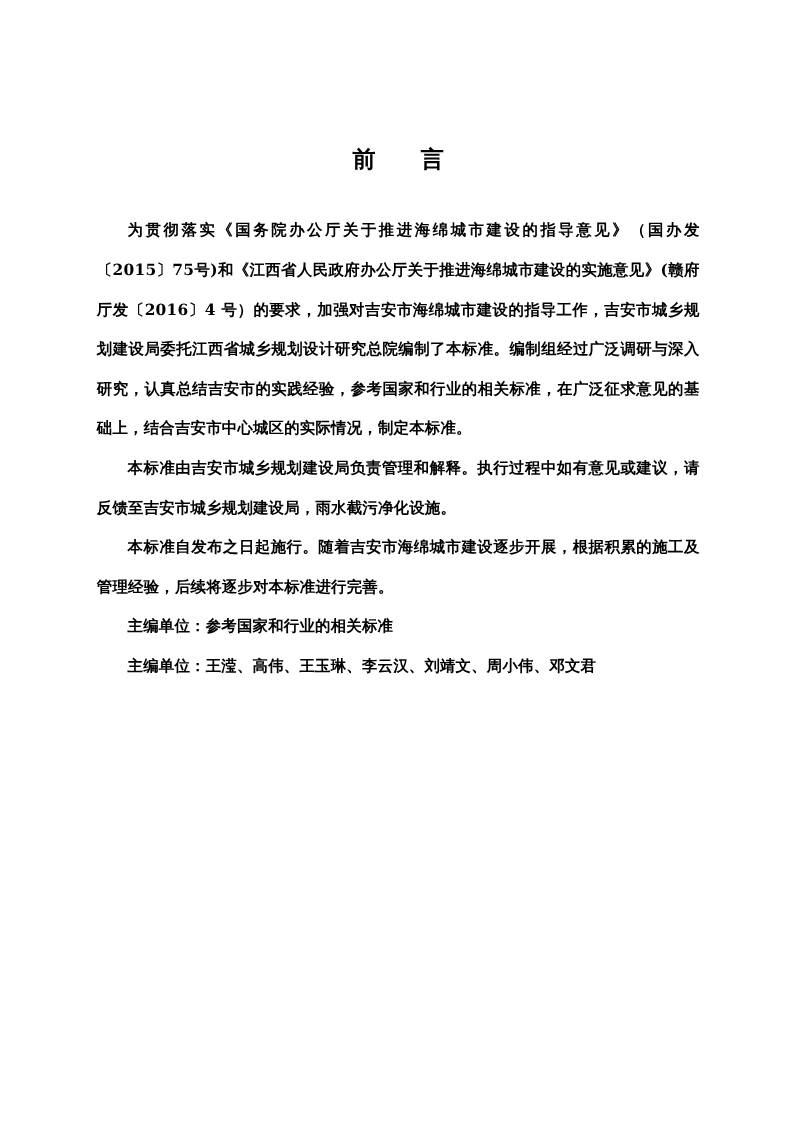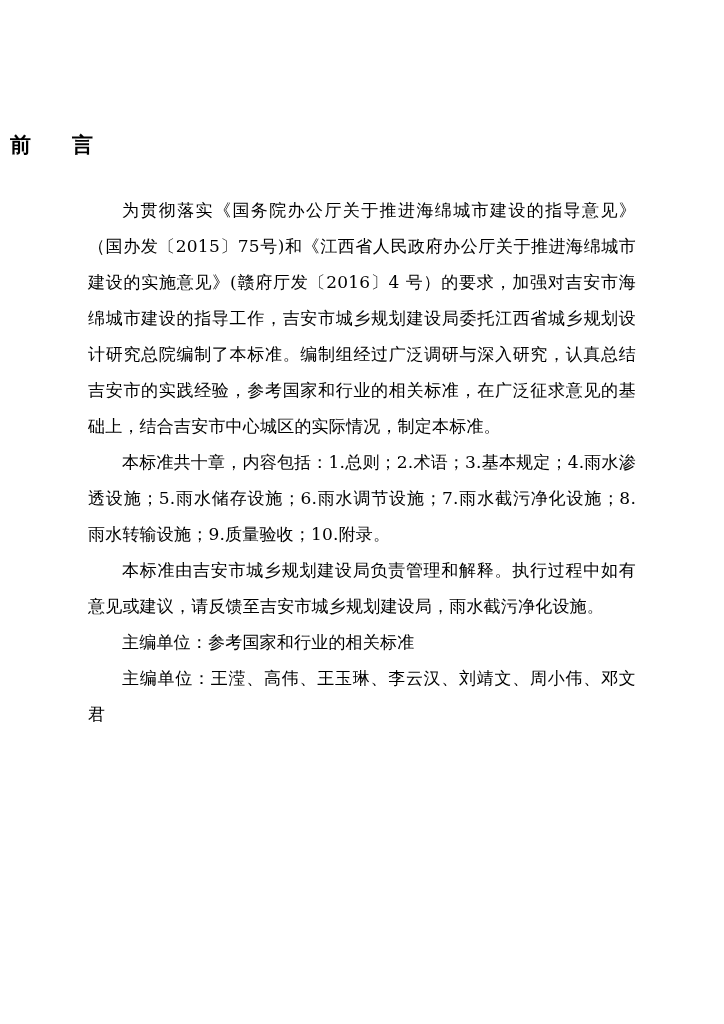--- a/index.html
+++ b/index.html
@@ -22,50 +22,52 @@
     width: 724px;
     height: 1024px;
     box-sizing: border-box;
     padding: 0;
   }
   .doc-title {
     position: absolute;
     top: 131px;
     left: 0;
     width: 724px;
+    text-align: center;
     font-size: 21px;
     font-weight: bold;
     letter-spacing: 10px;
     text-indent: 10px;
     font-family: "DejaVu Serif", "Liberation Serif", serif;
   }
   .body-block {
     position: absolute;
     top: 192px;
     left: 88px;
     width: 548px;
   }
   p.para {
     margin: 0 0 0 0;
-    font-size: 17px;
+    font-size: 14px;
     line-height: 36px;
     text-align: justify;
     text-justify: inter-ideograph;
     text-indent: 2em;
     letter-spacing: 0.2px;
+    font-weight: bold;
   }
 </style>
 </head>
 <body>
 
 <div class="page">
 
   <div class="doc-title">前　言</div>
 
   <div class="body-block">
     <p class="para">为贯彻落实《国务院办公厅关于推进海绵城市建设的指导意见》（国办发〔2015〕75号)和《江西省人民政府办公厅关于推进海绵城市建设的实施意见》(赣府厅发〔2016〕4 号）的要求，加强对吉安市海绵城市建设的指导工作，吉安市城乡规划建设局委托江西省城乡规划设计研究总院编制了本标准。编制组经过广泛调研与深入研究，认真总结吉安市的实践经验，参考国家和行业的相关标准，在广泛征求意见的基础上，结合吉安市中心城区的实际情况，制定本标准。</p>
-    <p class="para">本标准共十章，内容包括：1.总则；2.术语；3.基本规定；4.雨水渗透设施；5.雨水储存设施；6.雨水调节设施；7.雨水截污净化设施；8.雨水转输设施；9.质量验收；10.附录。</p>
     <p class="para">本标准由吉安市城乡规划建设局负责管理和解释。执行过程中如有意见或建议，请反馈至吉安市城乡规划建设局，雨水截污净化设施。</p>
+    <p class="para">本标准自发布之日起施行。随着吉安市海绵城市建设逐步开展，根据积累的施工及管理经验，后续将逐步对本标准进行完善。</p>
     <p class="para">主编单位：参考国家和行业的相关标准</p>
     <p class="para">主编单位：王滢、高伟、王玉琳、李云汉、刘靖文、周小伟、邓文君</p>
   </div>
 
 </div>
 
 </body></html>

